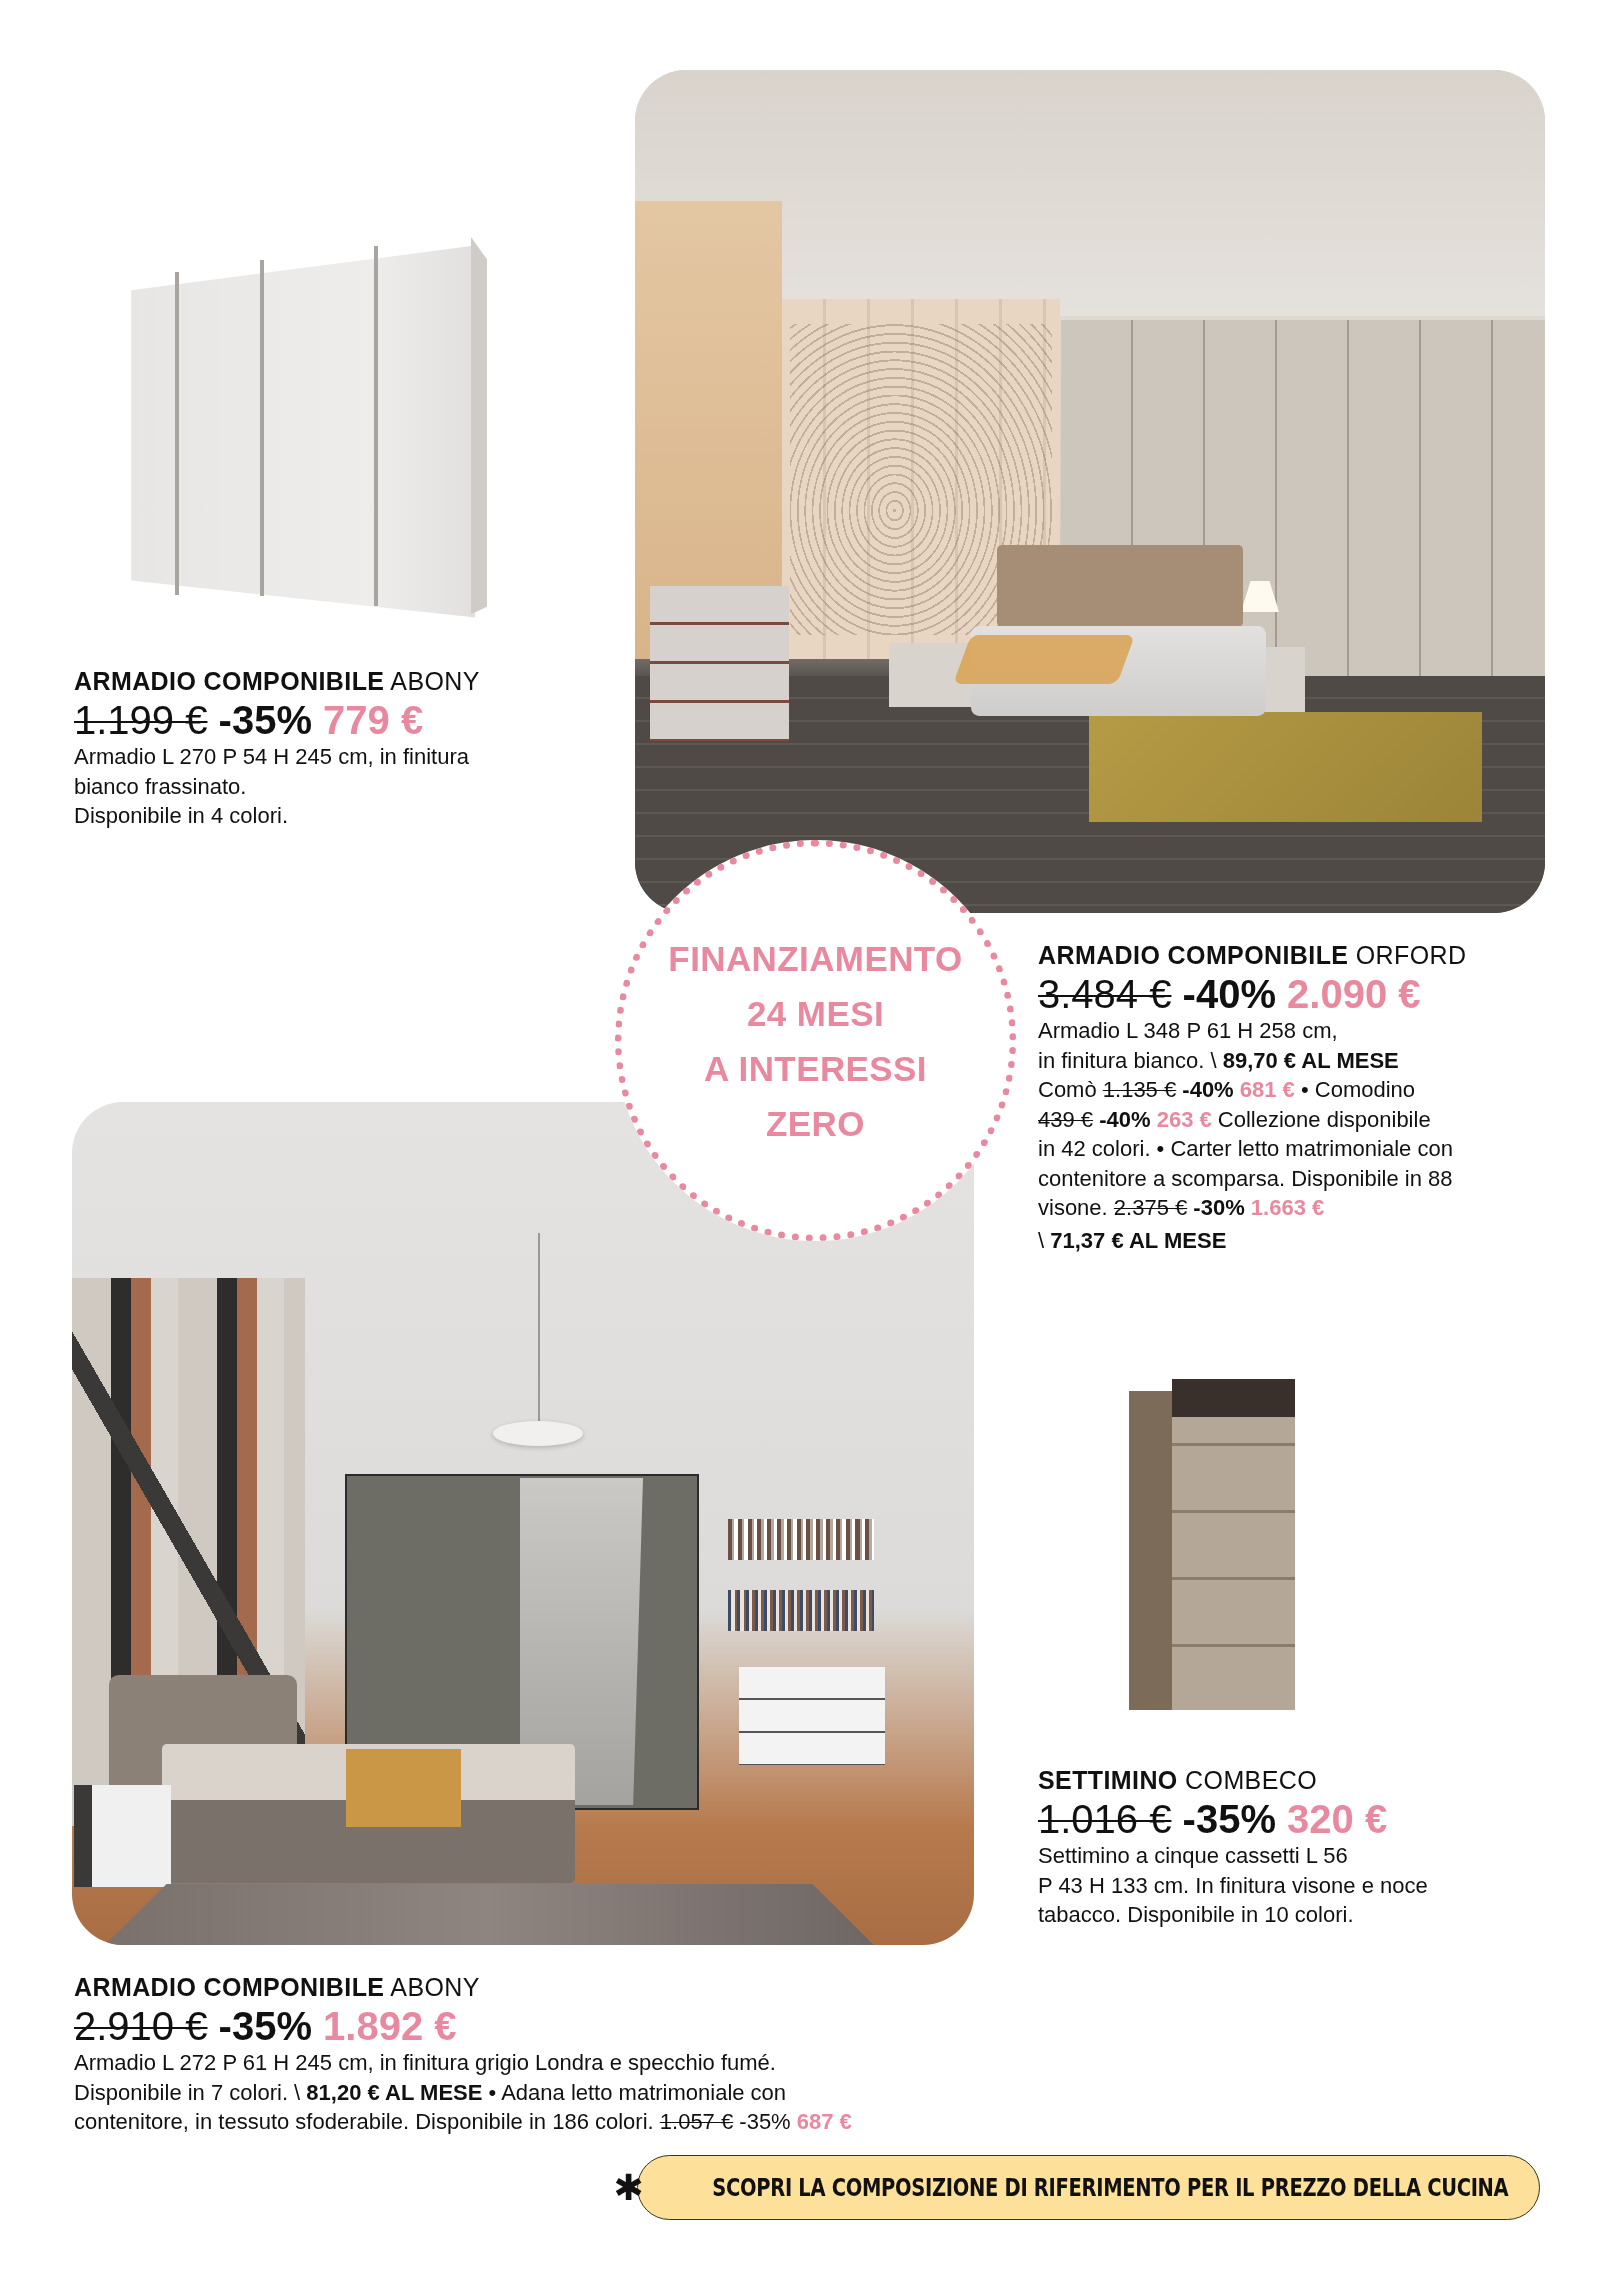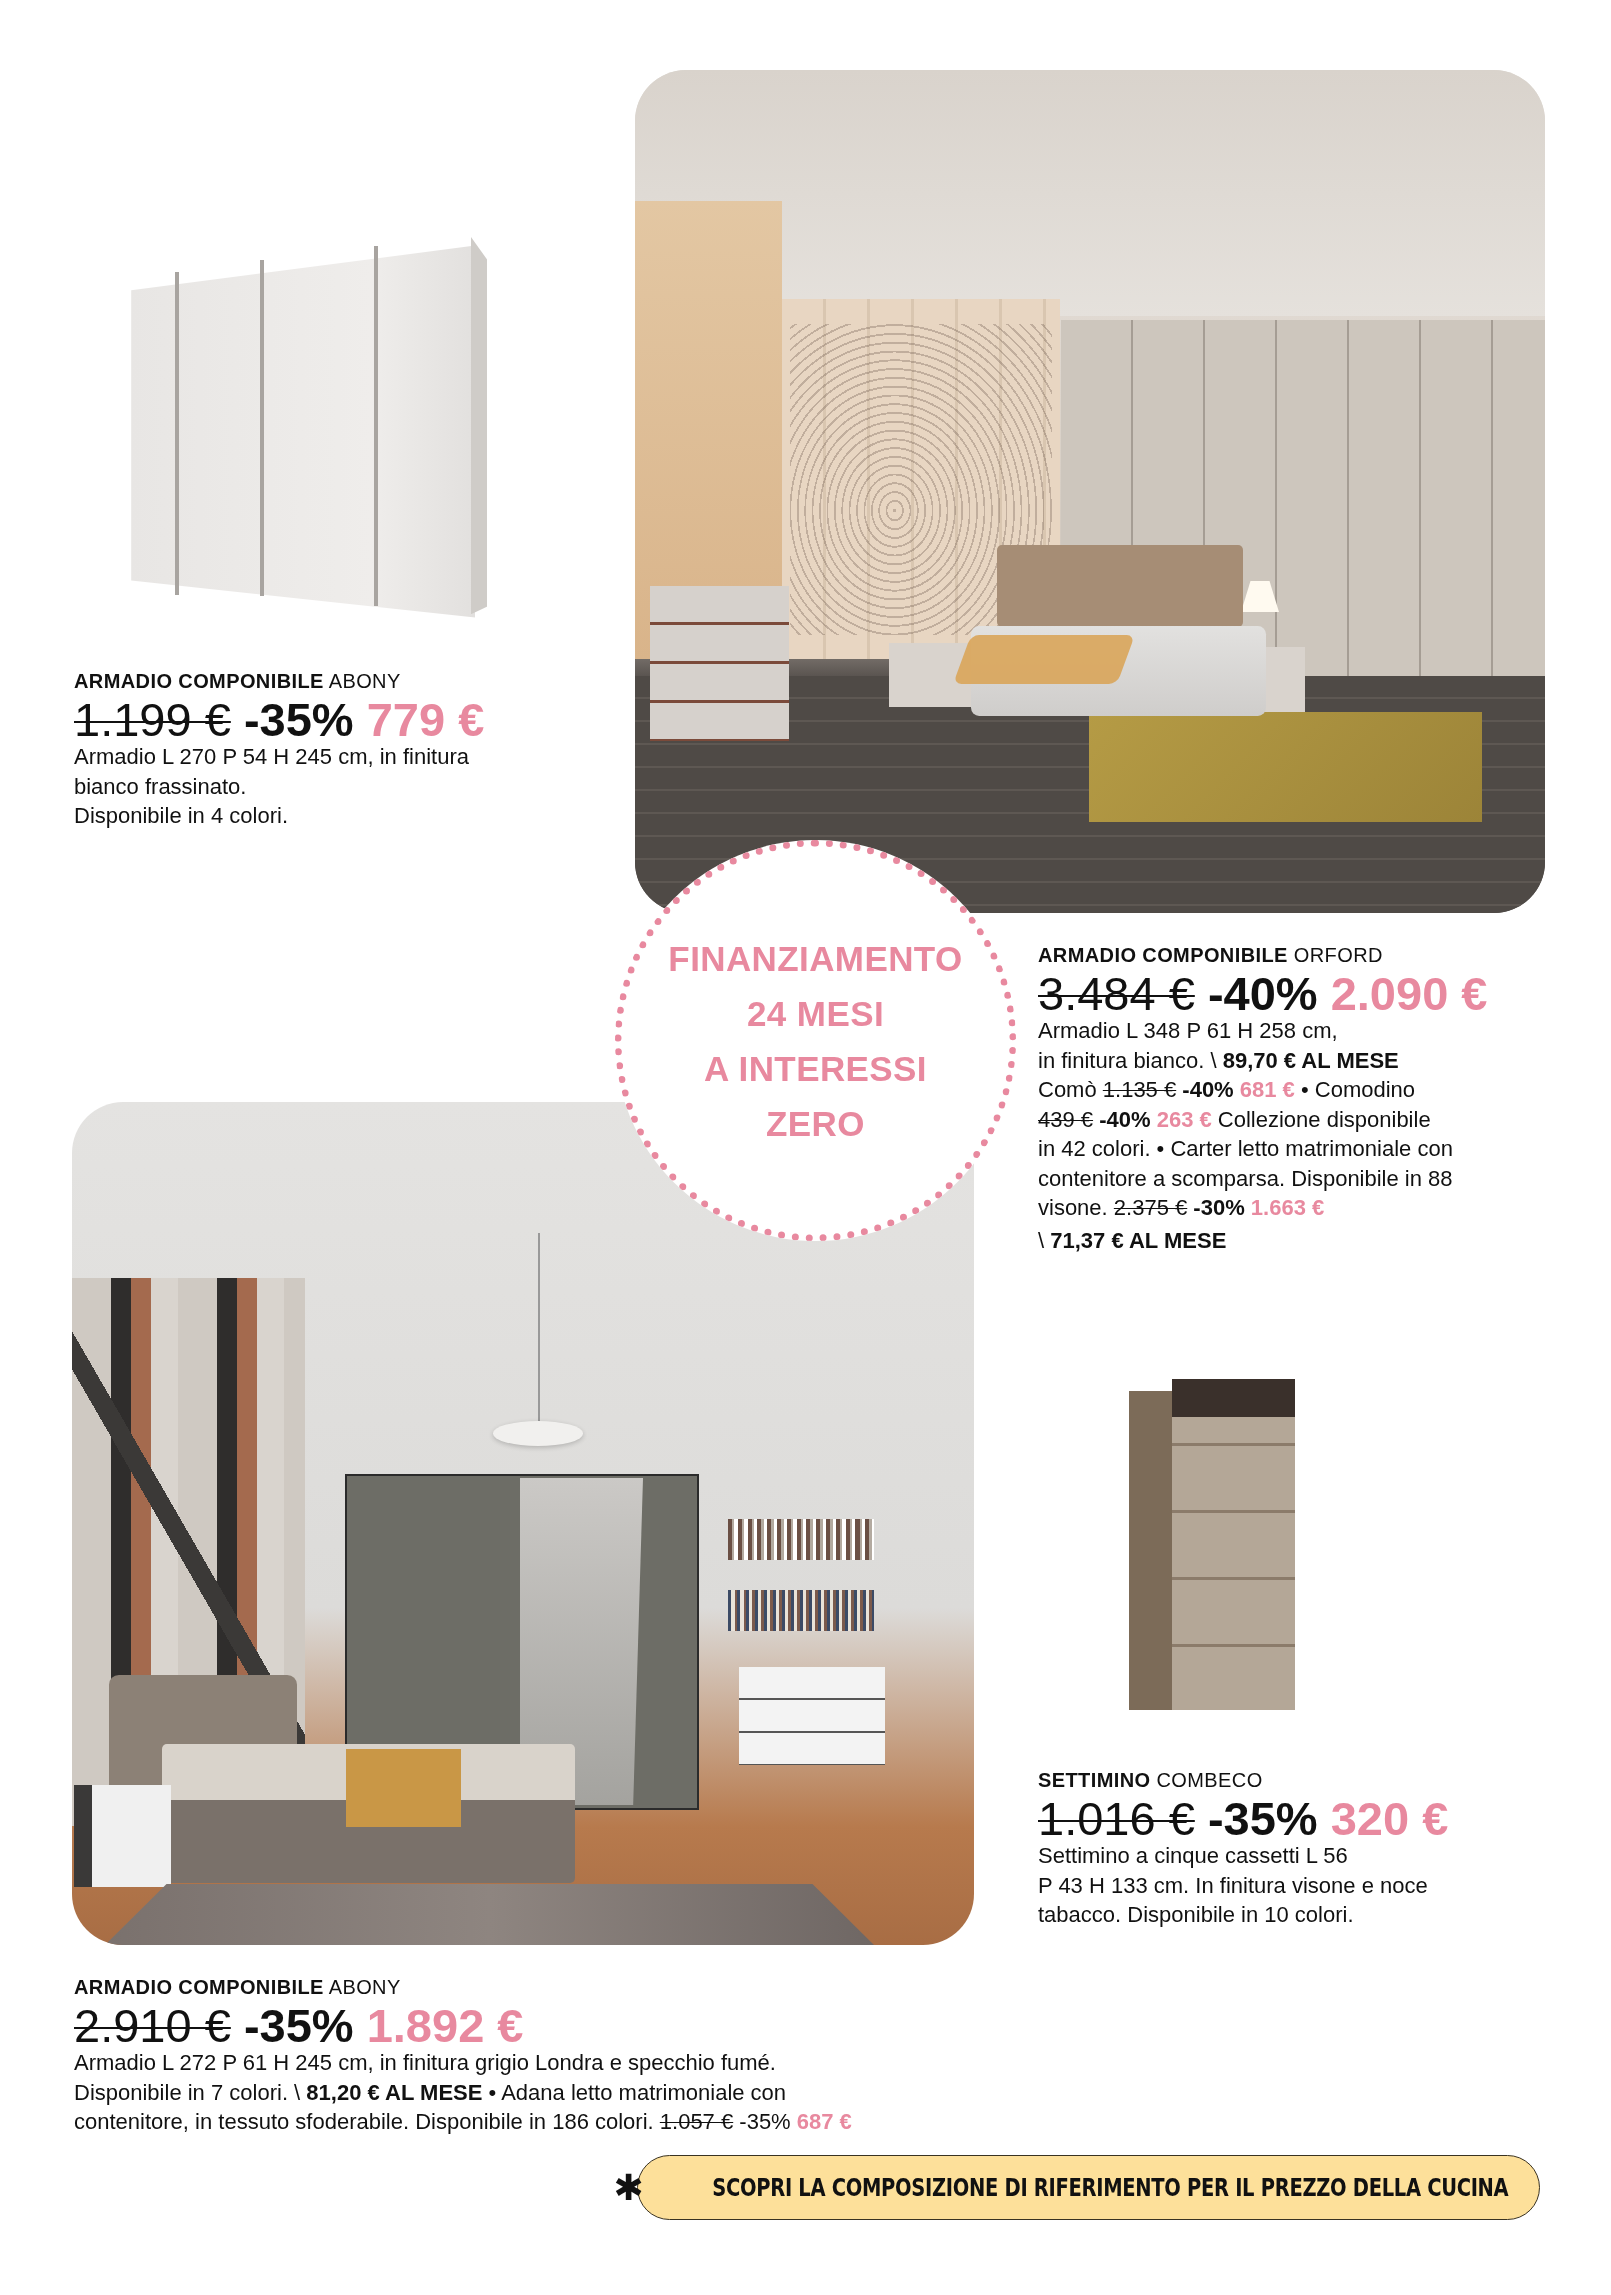--- a/index.html
+++ b/index.html
@@ -1,24 +1,24 @@
 <!DOCTYPE html>
 <html style="font-size:13px"><head>
 <meta charset="utf-8">
 <style>
   * { box-sizing: border-box; margin: 0; padding: 0; }
   html, body { width: 1611px; height: 2295px; background: #ffffff; overflow: hidden; }
   body { position: relative; font-family: "Liberation Sans", "DejaVu Sans", sans-serif; color: #111; }
 
   
   .product { position: absolute; }
-  .product .title { font-size: 20px; letter-spacing: 0.4px; line-height: 33px; }
+  .product .title { font-size: 25px; letter-spacing: 0.4px; line-height: 33px; }
   .product .title .t-bold { font-weight: 700; }
   .product .title .t-light { font-weight: 400; }
-  .product .price { font-size: 47px; line-height: 44px; white-space: nowrap; }
+  .product .price { font-size: 40px; line-height: 44px; white-space: nowrap; }
   .product .price .old { font-weight: 400; text-decoration: line-through; text-decoration-thickness: 1.6px; }
   .product .price .disc { font-weight: 700; }
   .product .price .new { font-weight: 700; color: #e8899f; }
   .product .desc { font-size: 22px; line-height: 29.5px; }
   .product .desc .old { text-decoration: line-through; text-decoration-thickness: 1.2px; }
   .product .desc .pct { font-weight: 700; }
   .product .desc .new { font-weight: 700; color: #e8899f; }
   .product .desc .mese { font-weight: 700; }
 
   

